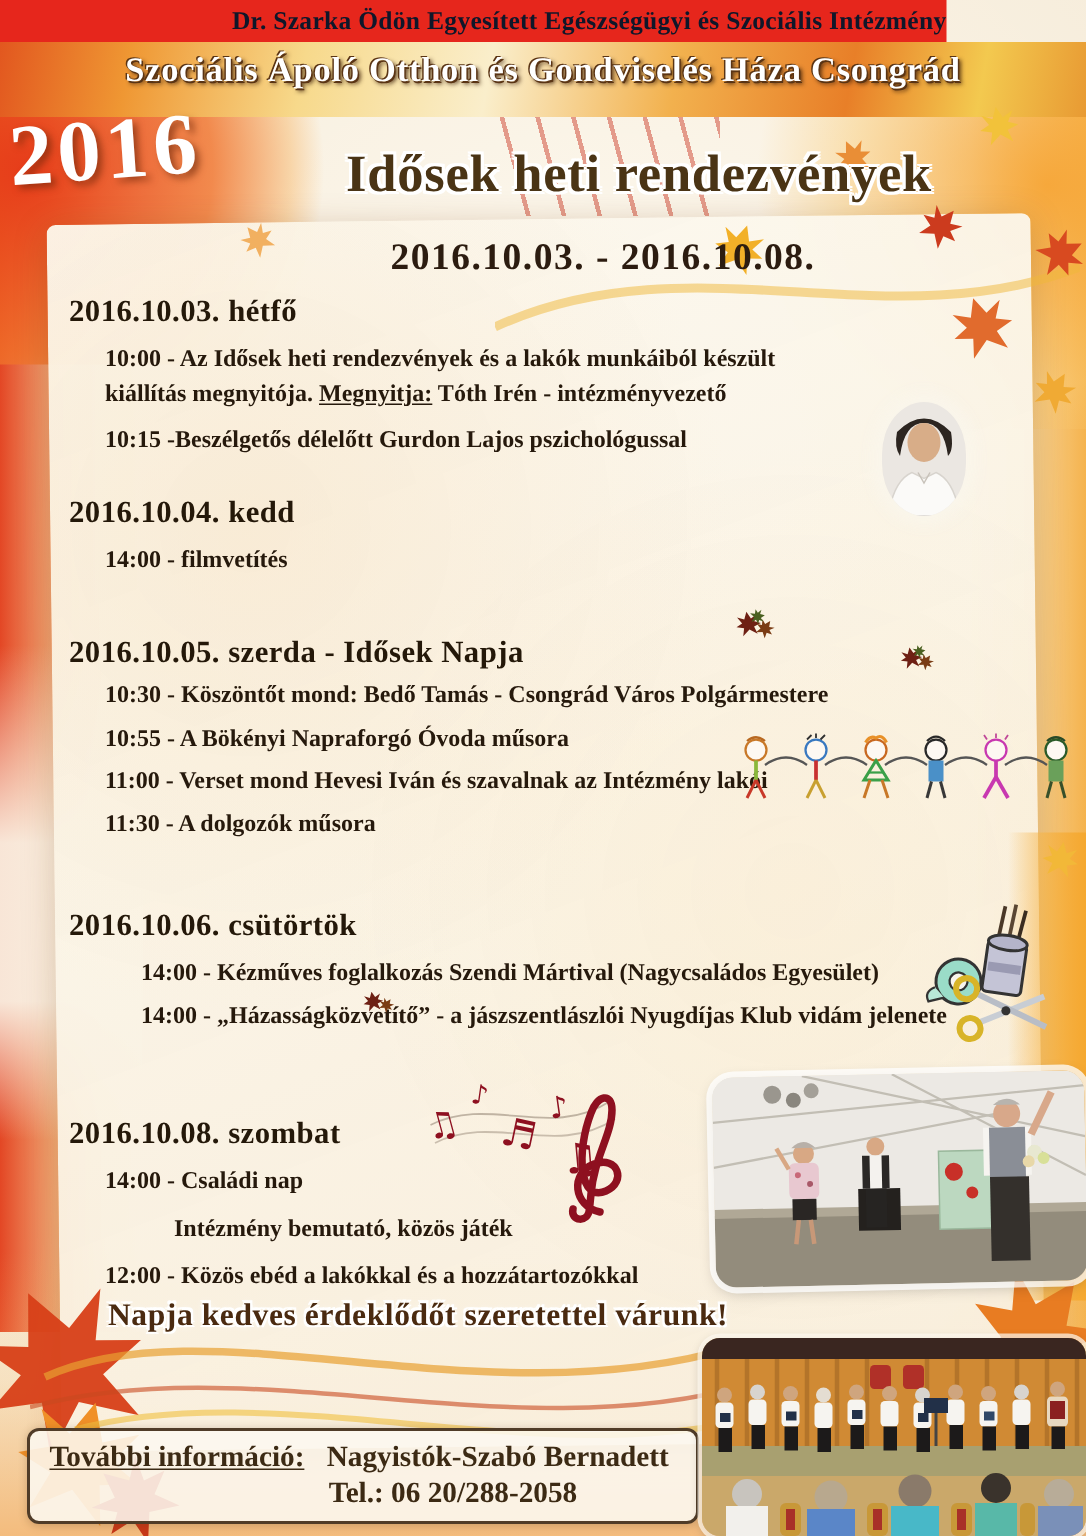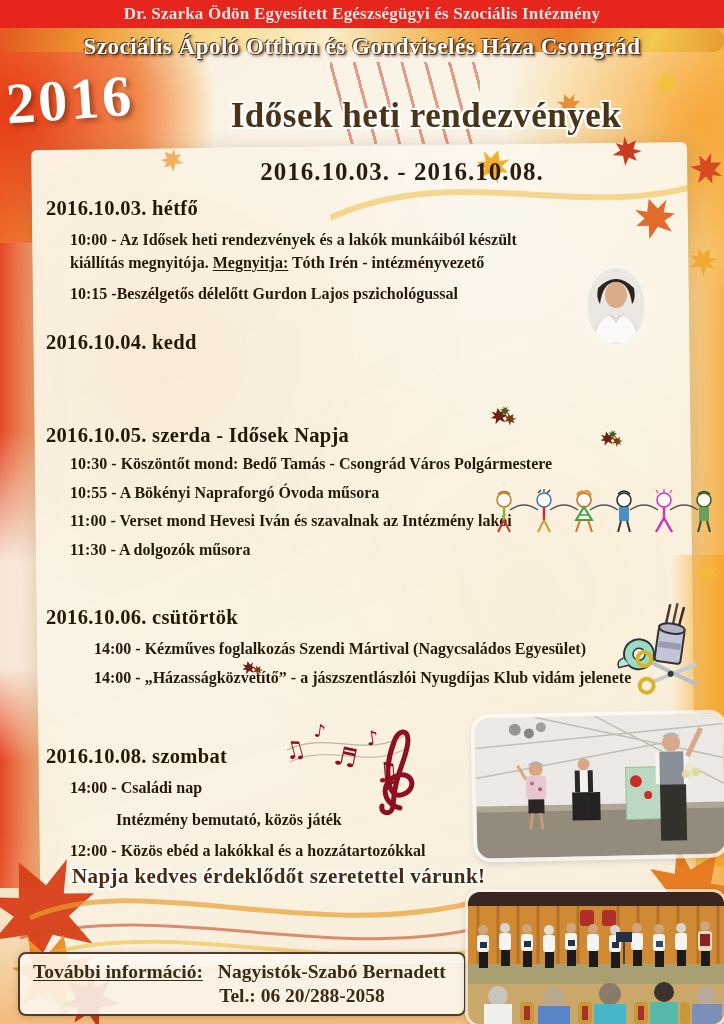--- a/index.html
+++ b/index.html
@@ -21,24 +21,24 @@
     background:linear-gradient(to left, #f5a830, rgba(246,180,70,.6) 55%, transparent);}
   .bg-bottom{left:0;bottom:0;width:724px;height:190px;
     background:linear-gradient(to top, rgba(242,148,48,.55), rgba(246,190,110,.22) 55%, transparent);}
   .blob-left{left:-50px;top:18px;width:310px;height:225px;
     background:radial-gradient(circle at 22% 42%, rgba(230,58,24,.96), rgba(240,112,40,.8) 45%, rgba(246,170,80,.4) 64%, transparent 72%);}
   .blob-right{right:-30px;top:36px;width:280px;height:250px;
     background:radial-gradient(circle at 80% 35%, rgba(246,164,52,.9), rgba(250,200,110,.45) 48%, transparent 70%);}
   .streaks{left:330px;top:62px;width:150px;height:82px;opacity:.55;
     background:repeating-linear-gradient(75deg, transparent 0 20px, rgba(198,40,20,.8) 20px 23px);}
   
-  .bar-top{left:0;top:0;width:724px;height:28px;background:#e6261c;color:#e5e5e5;
-    font-weight:bold;font-size:17px;line-height:28px;text-align:center;letter-spacing:.2px;}
-  .banner{left:0;top:28px;width:724px;height:24px;
-    background:linear-gradient(100deg,#e2571f 0%,#ef9733 12%,#f7d98b 28%,#faeecb 45%,#f2b14e 62%,#e87f28 78%,#f3c94f 90%,#e89a33 100%);border-radius:11px;}
+  .bar-top{left:0;top:0;width:631px;height:28px;background:#e6261c;color:#0f172a;
+    font-weight:bold;font-size:17px;line-height:28px;text-align:right;letter-spacing:.2px;}
+  .banner{left:0;top:28px;width:724px;height:50px;
+    background:linear-gradient(100deg,#e2571f 0%,#ef9733 12%,#f7d98b 28%,#faeecb 45%,#f2b14e 62%,#e87f28 78%,#f3c94f 90%,#e89a33 100%);}
   .banner-text{display:block;font-weight:bold;font-size:23px;line-height:38px;text-align:center;color:#fff;
     letter-spacing:.5px;text-shadow:1px 1px 0 #5a3414,-1px -1px 0 #5a3414,2px 2px 3px rgba(60,30,10,.85);}
   
   .panel{left:36px;top:146px;width:656px;height:818px;border-radius:6px;
     transform:rotate(-.7deg);
     background:
       radial-gradient(circle at 20% 25%, rgba(246,226,196,.55), transparent 40%),
       radial-gradient(circle at 75% 55%, rgba(250,236,210,.6), transparent 45%),
       linear-gradient(160deg, rgba(252,248,238,.97), rgba(248,238,220,.93));
     box-shadow:0 4px 22px rgba(120,60,10,.25);}
@@ -163,20 +163,21 @@
   <div class="abs date-range">2016.10.03. - 2016.10.08.</div>
 
   <section class="abs day d1">
     <h2 class="day-h">2016.10.03. hétfő</h2>
     <p class="event w505"><span>10:00 - Az Idősek heti rendezvények és a lakók munkáiból készült kiállítás megnyitója.  </span><span class="u">Megnyitja:</span><span> Tóth Irén - intézményvezető</span></p>
     <p class="event">10:15 -Beszélgetős délelőtt Gurdon Lajos pszichológussal</p>
   </section>
 
   <section class="abs day d2">
     <h2 class="day-h">2016.10.04. kedd</h2>
+    <p class="event">14:00 - filmvetítés</p>
   </section>
 
   <section class="abs day d3">
     <h2 class="day-h">2016.10.05. szerda - Idősek Napja</h2>
     <p class="event">10:30 - Köszöntőt mond: Bedő Tamás - Csongrád Város Polgármestere</p>
     <p class="event">10:55 - A Bökényi Napraforgó Óvoda műsora</p>
     <p class="event">11:00 - Verset mond Hevesi Iván és szavalnak az Intézmény lakói</p>
     <p class="event">11:30 - A dolgozók műsora</p>
   </section>
 

